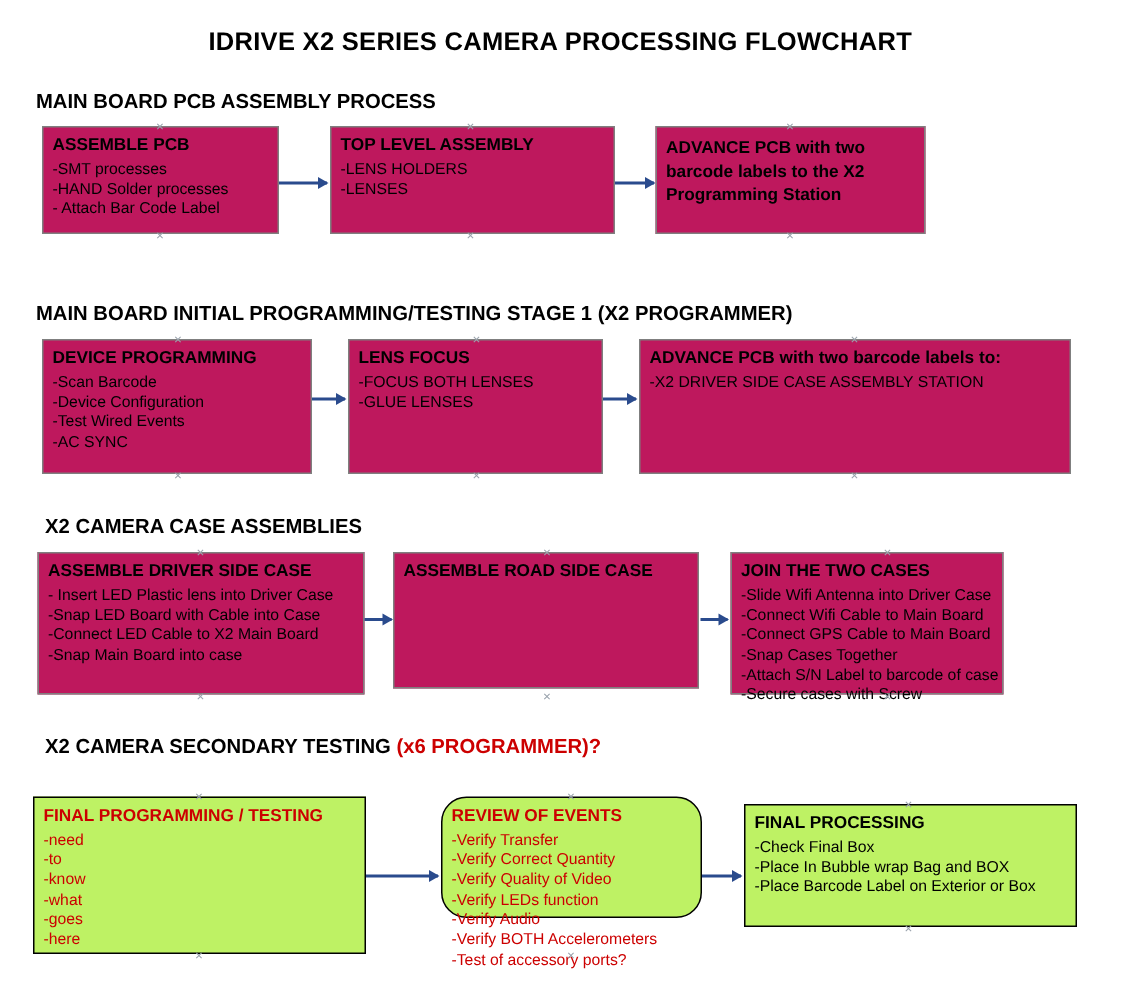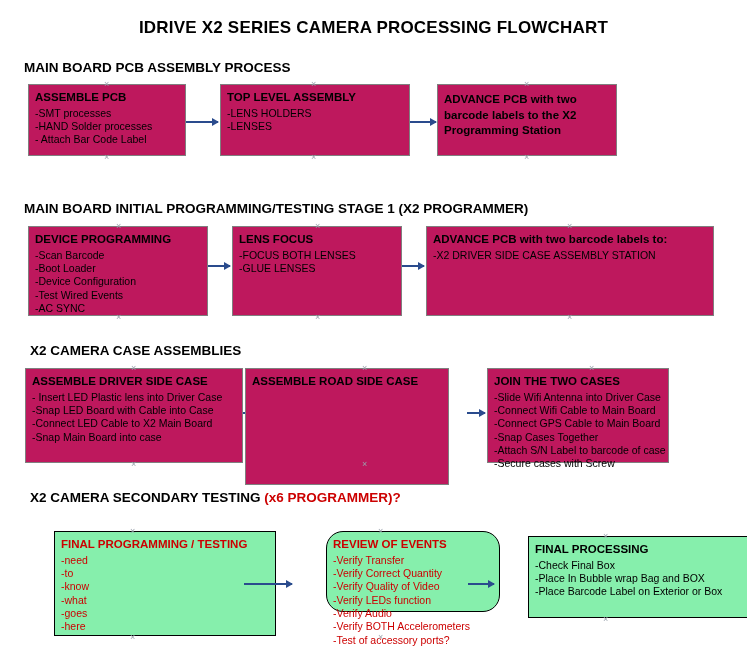--- a/index.html
+++ b/index.html
@@ -22,21 +22,21 @@
   .box{
     position:absolute;
     background:#be185d;
     border:1px solid #7f7f7f;
     box-sizing:border-box;
     padding:5px 6px 4px 6px;
     font-size:10.5px;
     color:#000;
     line-height:1.27;
   }
-  .box.plain{background:#86efac;border:1px solid #000000;margin-left:32px;}
+  .box.plain{background:#bef264;border:1px solid #000000;}
   .box .bhead{
     font-weight:bold;font-size:11.5px;display:block;margin-bottom:2px;
   }
   .box .bhead.red{color:#cc0000;}
   .box ul{margin:0;padding:0;list-style:none;}
   .box li{white-space:nowrap;}
   .box li.red{color:#cc0000;}
   .arrow{position:absolute;height:2px;background:#2a4b8d;}
   .arrow:after{
     content:"";position:absolute;right:-1px;top:-3px;
@@ -81,21 +81,20 @@
   <div class="box" style="left:437px;top:84px;width:180px;height:72px;padding-top:7px;">
     <span class="bhead" style="font-size:11.5px;line-height:1.35;white-space:normal;">ADVANCE PCB with two barcode labels to the X2 Programming Station</span>
   </div>
 
   <div class="section" style="left:24px;top:201px;">MAIN BOARD INITIAL PROGRAMMING/TESTING STAGE 1 (X2 PROGRAMMER)</div>
 
   <div class="box" style="left:28px;top:226px;width:180px;height:90px;">
     <span class="bhead">DEVICE PROGRAMMING</span>
     <ul>
       <li>-Scan Barcode</li>
-      <li>-Boot Loader</li>
       <li>-Device Configuration</li>
       <li>-Test Wired Events</li>
       <li>-AC SYNC</li>
     </ul>
   </div>
 
   <div class="arrow" style="left:208px;top:265px;width:22px;"></div>
 
   <div class="box" style="left:232px;top:226px;width:170px;height:90px;">
     <span class="bhead">LENS FOCUS</span>
@@ -121,21 +120,21 @@
     <ul>
       <li>- Insert LED Plastic lens into Driver Case</li>
       <li>-Snap LED Board with Cable into Case</li>
       <li>-Connect LED Cable to X2 Main Board</li>
       <li>-Snap Main Board into case</li>
     </ul>
   </div>
 
   <div class="arrow" style="left:243px;top:412px;width:18px;"></div>
 
-  <div class="box" style="left:245px;top:368px;width:204px;height:117px;">
+  <div class="box" style="left:262px;top:368px;width:204px;height:91px;">
     <span class="bhead">ASSEMBLE ROAD SIDE CASE</span>
   </div>
 
   <div class="arrow" style="left:467px;top:412px;width:18px;"></div>
 
   <div class="box" style="left:487px;top:368px;width:182px;height:95px;">
     <span class="bhead">JOIN THE TWO CASES</span>
     <ul>
       <li>-Slide Wifi Antenna into Driver Case</li>
       <li>-Connect Wifi Cable to Main Board</li>

